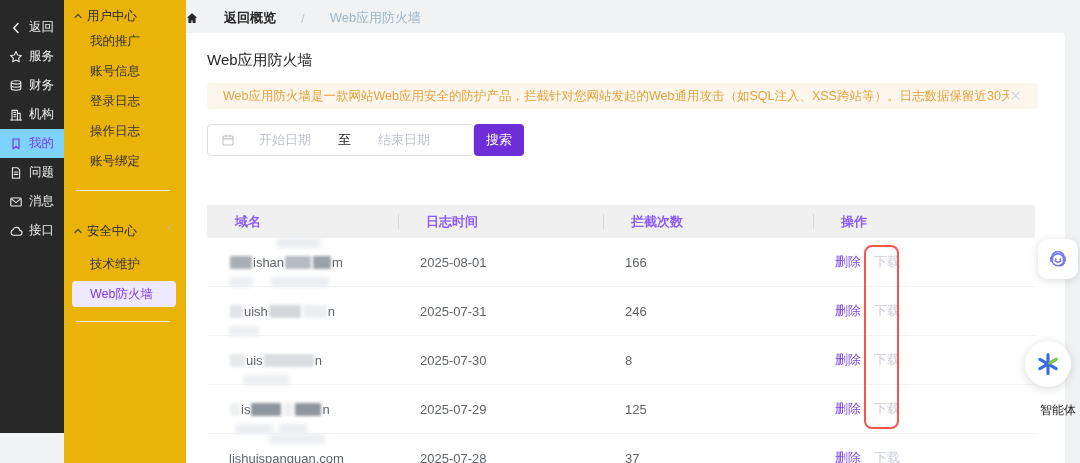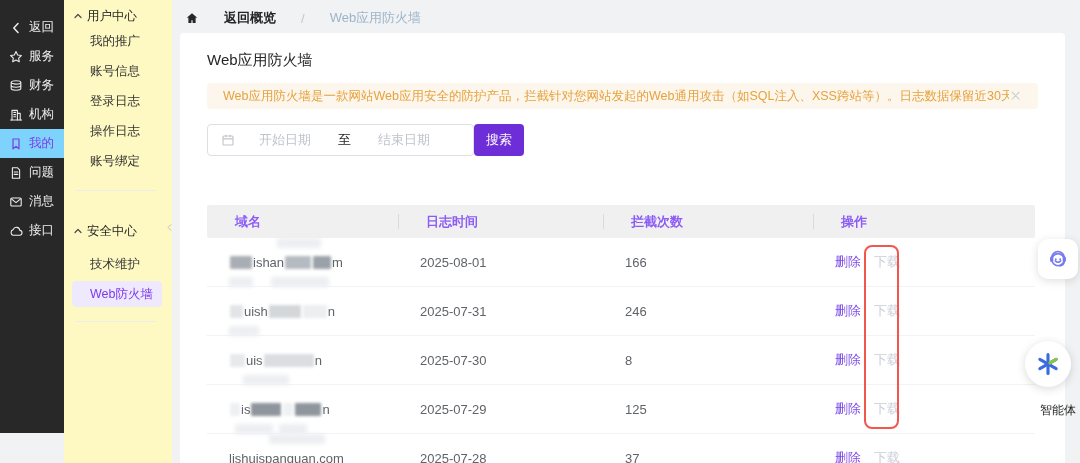--- a/index.html
+++ b/index.html
@@ -13,21 +13,21 @@
   }
   svg { display:block; }
 
   
   .dark-sidebar { position:absolute; left:0; top:0; width:64px; height:433px; background:#282828; padding-top:13px; z-index:5; }
   .nav-item { height:29px; display:flex; align-items:center; gap:6px; padding-left:9px; color:#ededed; font-size:12.5px; cursor:pointer; white-space:nowrap; }
   .nav-item .ic { width:14px; height:14px; flex:0 0 14px; }
   .nav-item.active { background:#7dd3fc; color:#7c3aed; }
 
   
-  .sub-sidebar { position:absolute; left:64px; top:0; width:108px; height:463px; background:#fef9c3; z-index:4; }
+  .sub-sidebar { position:absolute; left:64px; top:0; width:122px; height:463px; background:#eab308; z-index:4; }
   .section-title { display:flex; align-items:center; gap:4px; padding:6px 0 0 9px; height:26px; font-size:12.5px; color:#262626; cursor:pointer; }
   .section-title .ic { width:10px; height:10px; color:#4a4a4a; }
   .sub-item { height:30px; line-height:30px; padding-left:26px; font-size:12.5px; color:#333; cursor:pointer; white-space:nowrap; }
   .sub-item.active { background:#efe9fd; color:#7c3aed; border-radius:4px; margin:2px 10px 2px 8px; padding-left:18px; height:26px; line-height:26px; }
   .sub-divider { border-top:1px solid #ececec; margin:14px 16px 0 12px; }
   .sec2 { margin-top:24px; }
   .sec2-items { margin-top:8px; }
   .collapse-tab { position:absolute; left:163px; top:212px; width:12px; height:34px; display:flex; align-items:center; justify-content:center; color:#b9bdc5; cursor:pointer; z-index:6; }
   .collapse-tab .ic { width:9px; height:12px; }
 

